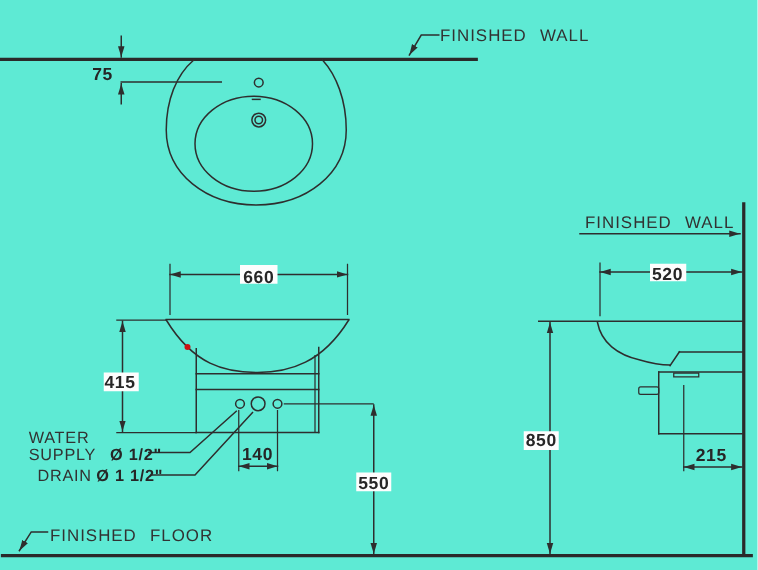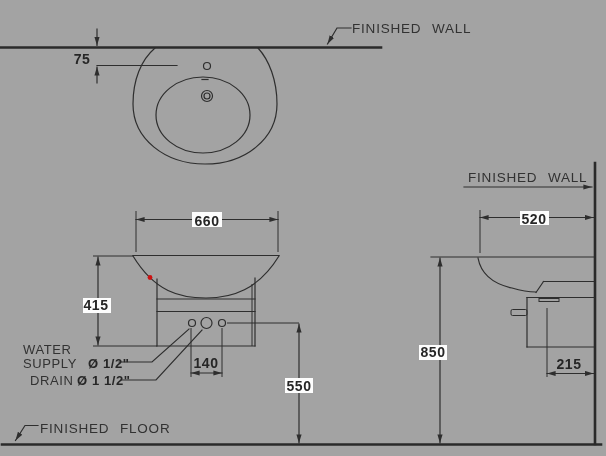--- a/index.html
+++ b/index.html
@@ -1,16 +1,16 @@
 <!DOCTYPE html>
 <html><head>
 <meta charset="utf-8">
 <style>
   html,body{margin:0;padding:0;background:#fdfdfd;}
-  .stage{position:relative;width:606px;height:456px;background:#a3a3a3;overflow:hidden;
+  .stage{position:relative;width:606px;height:456px;background:#5eead4;overflow:hidden;
          font-family:"Liberation Sans",sans-serif;}
   svg{position:absolute;left:0;top:0;}
   .ln{stroke:#2e2e2e;stroke-width:1.2;fill:none;stroke-linecap:square;}
   .thick{stroke:#2a2a2a;stroke-width:2.6;fill:none;stroke-linecap:square;}
   .thin{stroke:#2e2e2e;stroke-width:1;fill:none;}
   .backing{fill:#fdfdfd;stroke:none;}
   .num{font-family:"Liberation Sans",sans-serif;font-size:14px;font-weight:bold;
        fill:#262626;text-anchor:middle;letter-spacing:0.5px;}
   .lab{font-family:"Liberation Sans",sans-serif;font-size:13.5px;fill:#323232;
        letter-spacing:0.8px;word-spacing:6px;}

